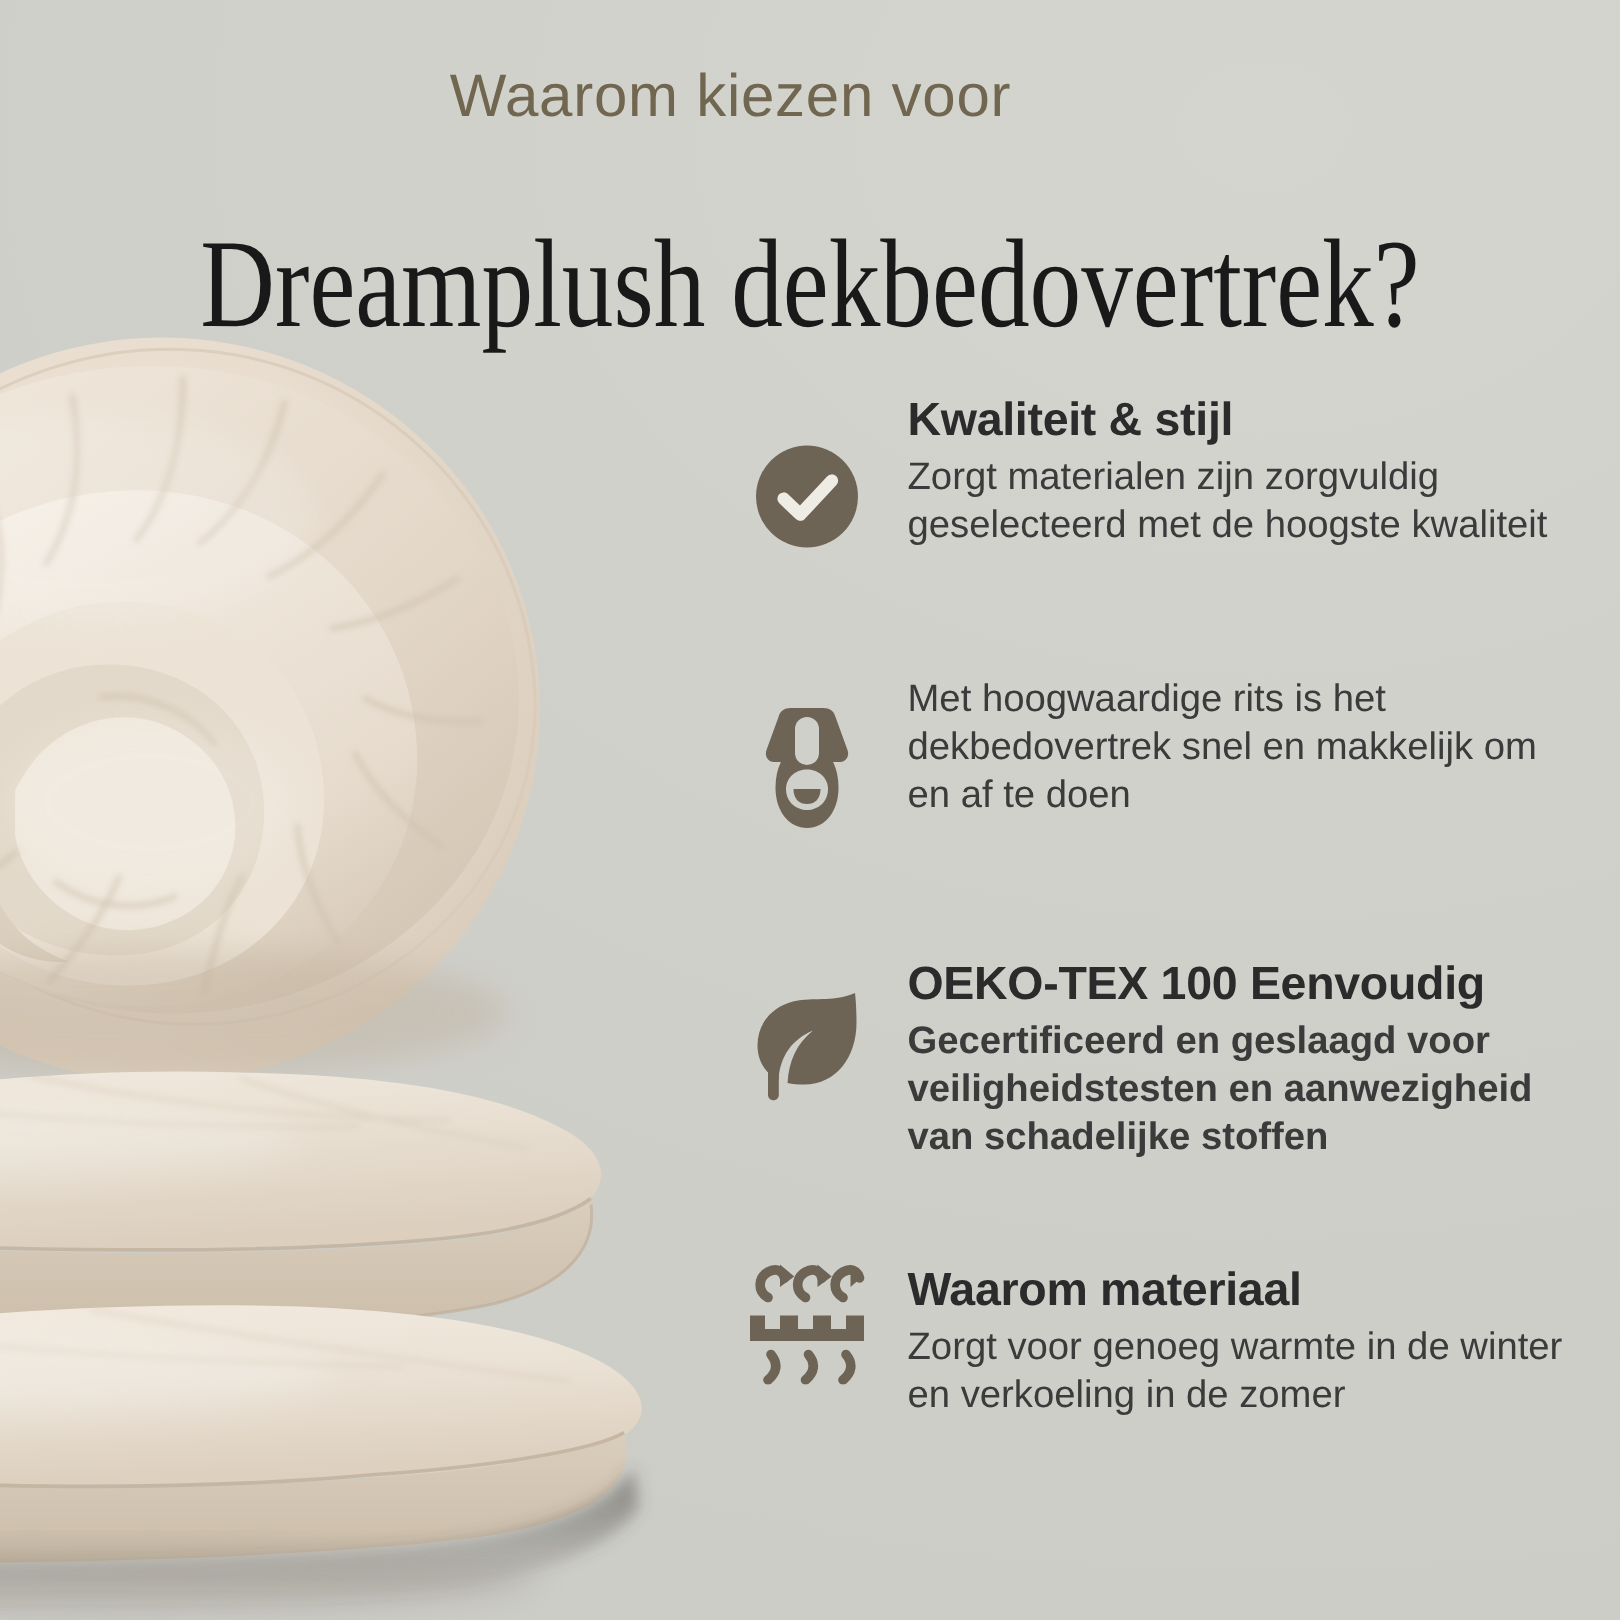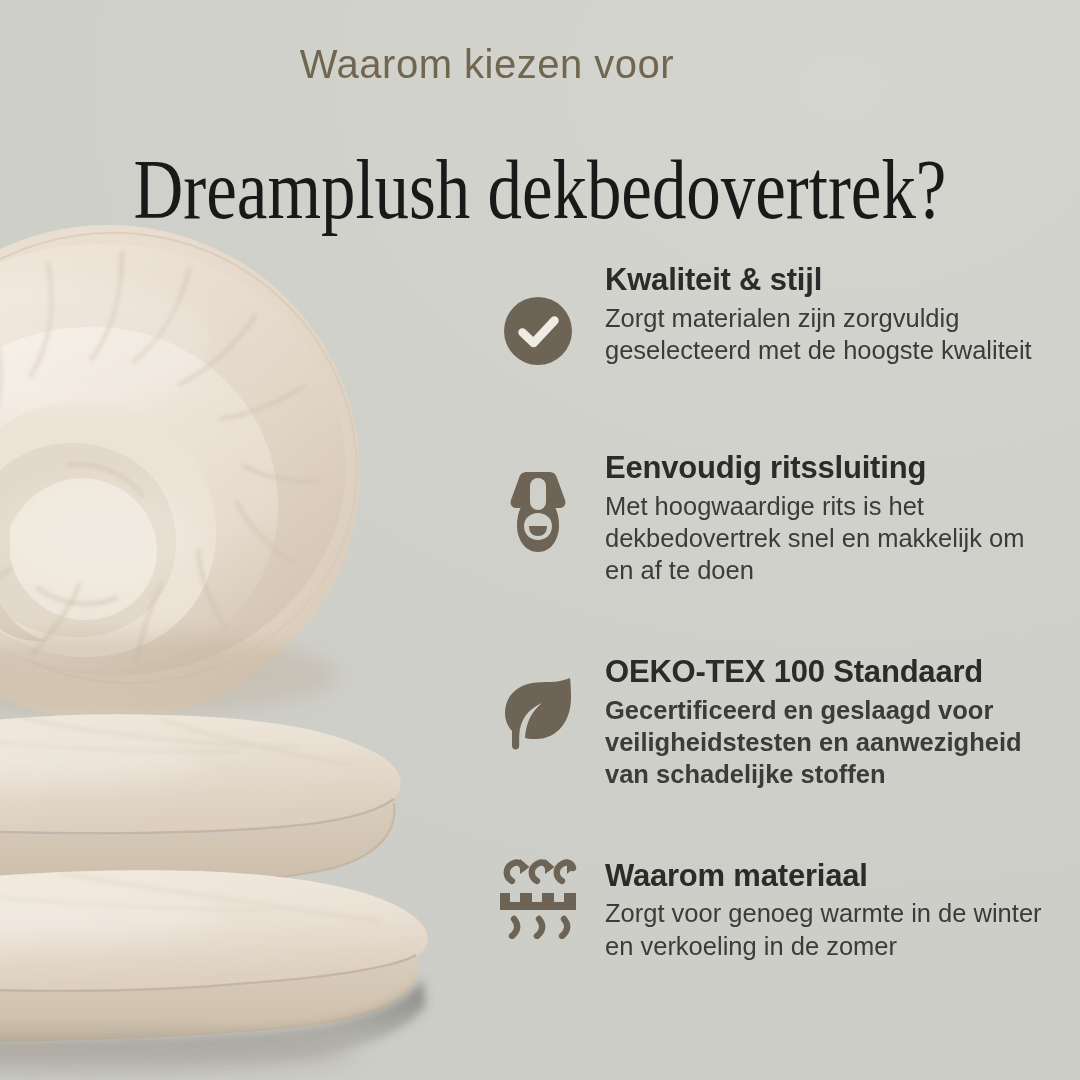--- a/index.html
+++ b/index.html
@@ -267,38 +267,37 @@
                      C43 83 52 72 52 56 C52 40 44 27 31 27 Z"></path>
           </g>
 
           <rect x="23" y="9" width="16" height="32" rx="8" fill="#d0d0cb"></rect>
 
           <path d="M17 57 C17 49 24 44 31 44 C38 44 45 49 45 57 C45 66 38 71 31 71
                    C24 71 17 66 17 57 Z" fill="#d0d0cb"></path>
           <path d="M22 57 L40 57 C40 64 36 67 31 67 C26 67 22 64 22 57 Z" fill="#6e6455"></path>
         </svg>
       </span>
-      <div class="f-title">Eenvoudig ritssluiting</div>
       <div class="f-desc">Met hoogwaardige rits is het dekbedovertrek snel en makkelijk om en af te doen</div>
     </div>
 
     <div class="feature" id="feat-2">
       <span class="f-icon">
         <svg width="74" height="78" viewBox="0 0 74 78" xmlns="http://www.w3.org/2000/svg">
           <g fill="#6e6455">
             <path d="M69 6 C55 12 44 9 31 11 C14 14 4 26 4 41
                      C4 52 10 60 18 64 C19 48 27 37 41 31
                      C30 40 25 51 24 66 C27 67 31 67 35 67
                      C57 67 70 48 70 26 C70 18 69.6 11 69 6 Z"></path>
             <path d="M11 58 L11 74 C11 76 12.6 77.5 14.6 77.5
                      C16.6 77.5 18.2 76 18.2 74 L18.2 58 Z"></path>
           </g>
         </svg>
       </span>
-      <div class="f-title">OEKO-TEX 100 Standaard</div>
+      <div class="f-title">OEKO-TEX 100 Eenvoudig</div>
       <div class="f-desc">Gecertificeerd en geslaagd voor veiligheidstesten en aanwezigheid van schadelijke stoffen</div>
     </div>
 
     <div class="feature" id="feat-3">
       <span class="f-icon">
         <svg width="80" height="84" viewBox="0 0 80 84" xmlns="http://www.w3.org/2000/svg">
           <g fill="none" stroke="#6e6455" stroke-width="6.4" stroke-linecap="round">
 
             <path d="M14 26 C7 22 7 13 14 9 C19 6 24 8 25 13"></path>
             <path d="M39 26 C32 22 32 13 39 9 C44 6 49 8 50 13"></path>

